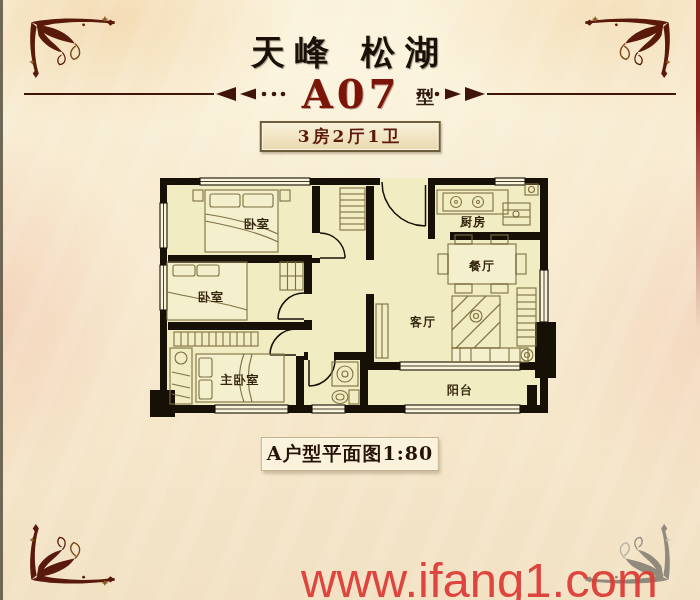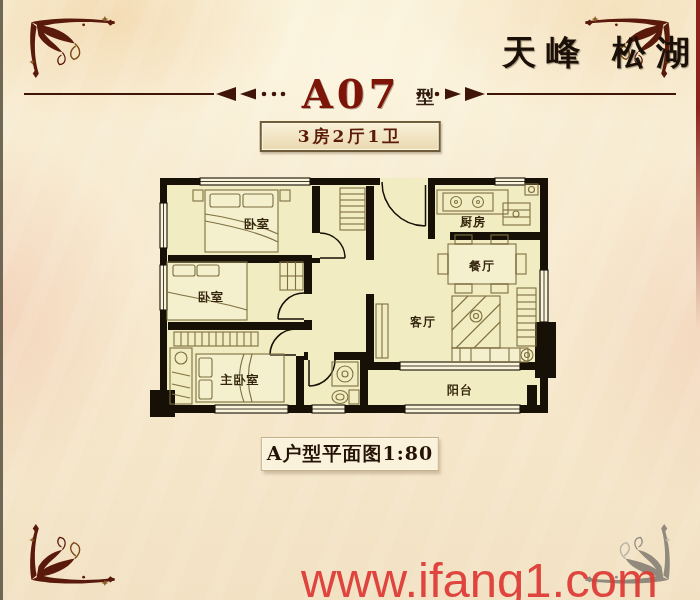--- a/index.html
+++ b/index.html
@@ -17,21 +17,21 @@
   .streaks{position:absolute;inset:0;pointer-events:none;
     background:repeating-linear-gradient(112deg, rgba(255,255,255,.07) 0 16px, rgba(255,255,255,0) 16px 46px);}
   .edge-left{position:absolute;left:0;top:0;width:3px;height:100%;background:#56513f;opacity:.85;}
   .edge-right{position:absolute;right:0;top:0;width:4px;height:100%;
     background:linear-gradient(180deg,#8c241c 0%,#8c241c 18%,rgba(140,36,28,0) 55%);}
   .orn{position:absolute;width:92px;height:62px;}
   .orn-tl{left:27px;top:16px;}
   .orn-tr{right:27px;top:16px;transform:scaleX(-1);}
   .orn-bl{left:27px;bottom:14px;transform:scaleY(-1);}
   .orn-br{right:27px;bottom:14px;transform:scale(-1,-1);filter:grayscale(1) brightness(1.7) opacity(.55);}
-  .title{position:absolute;top:30px;left:0;width:100%;text-align:right;
+  .title{position:absolute;top:30px;left:0;width:100%;text-align:center;
     font-family:"DejaVu Serif","Liberation Serif",serif;font-weight:bold;font-size:34px;
     color:#1a1008;letter-spacing:10px;text-shadow:1px 1px 1px rgba(40,20,0,.4);}
   .divider{position:absolute;top:84px;left:0;width:700px;height:20px;}
   .a07-row{position:absolute;top:70px;left:18px;width:100%;text-align:center;}
   .a07{font-family:"DejaVu Serif","Liberation Serif",serif;font-size:40px;font-weight:bold;
     color:#7c1508;letter-spacing:4px;text-shadow:1px 1px 0 rgba(60,10,0,.35);}
   .a07-suffix{font-family:"DejaVu Serif","Liberation Serif",serif;font-size:18px;font-weight:bold;
     color:#2f1d0e;margin-left:16px;position:relative;top:-5px;}
   .badge{position:absolute;top:121px;left:50%;transform:translateX(-50%);
     padding:2px 36px;border:2px solid #6f5c38;

